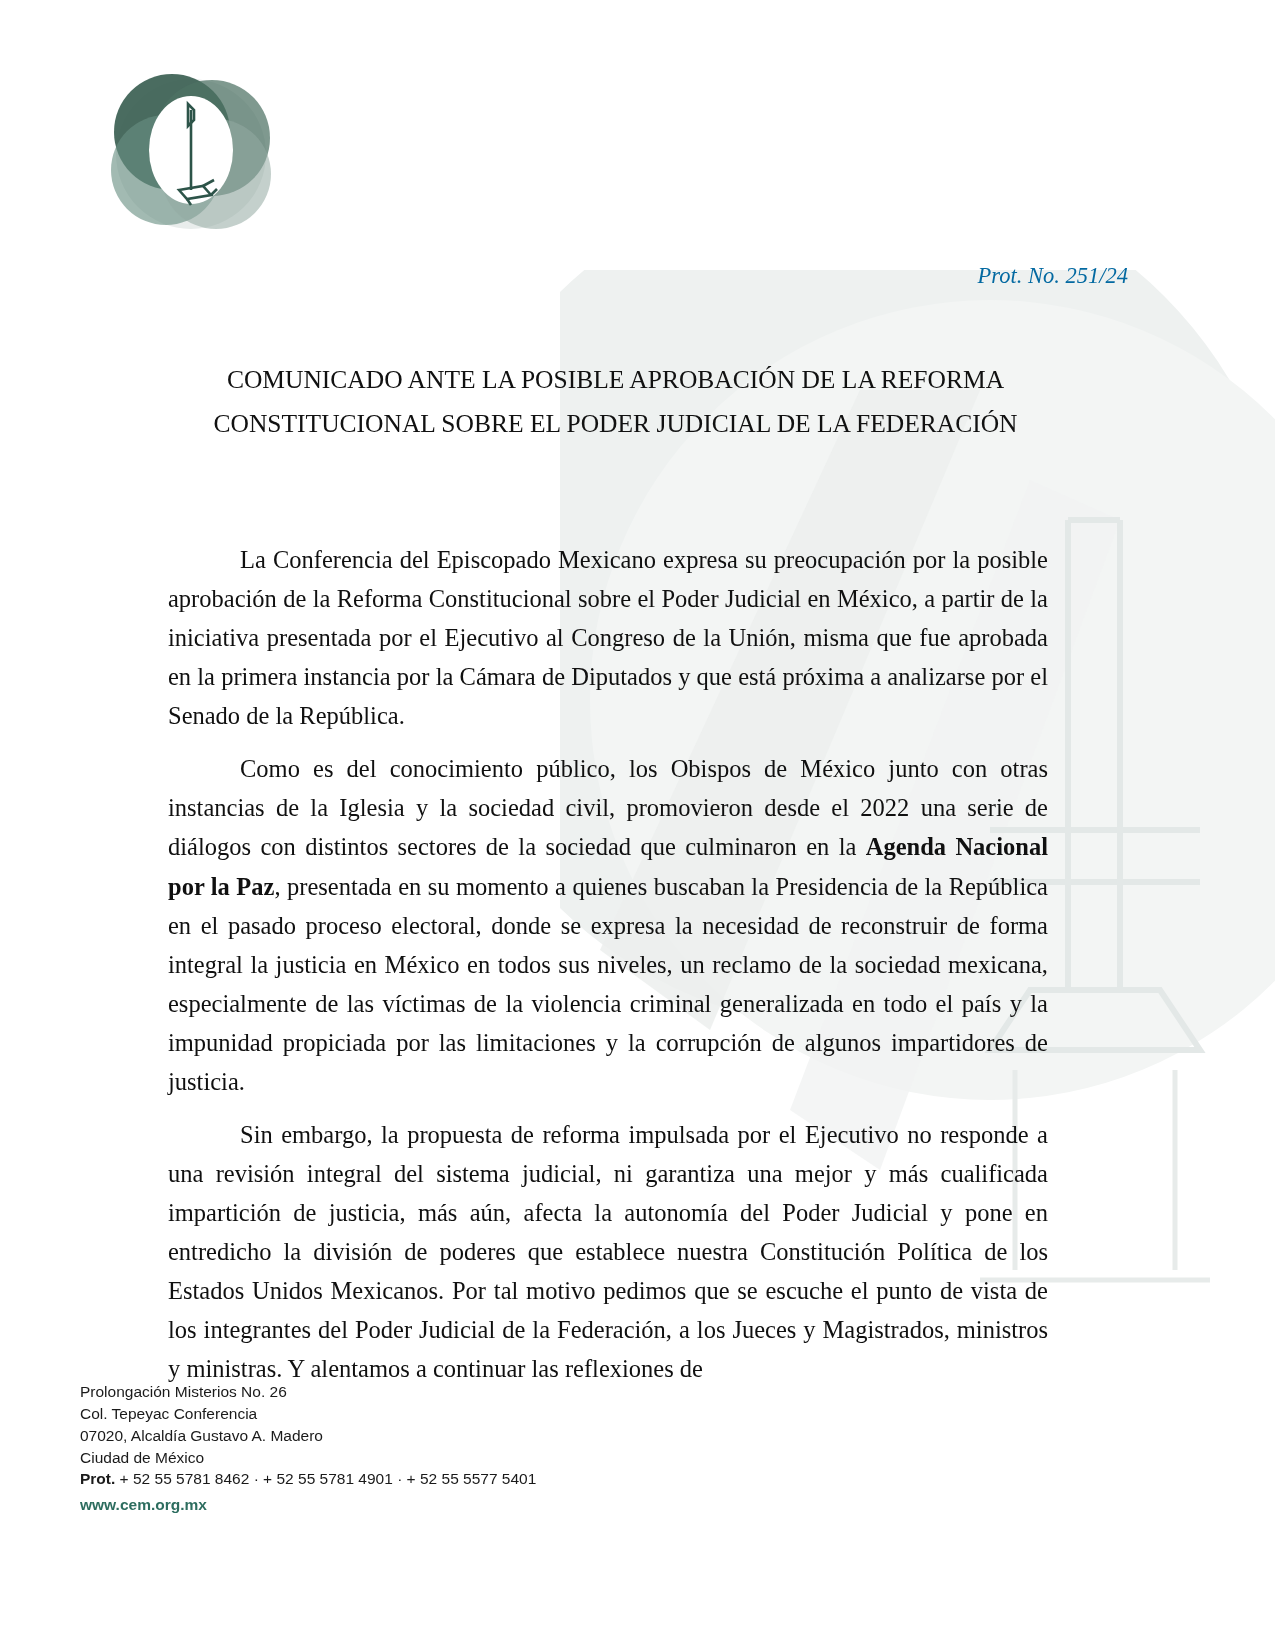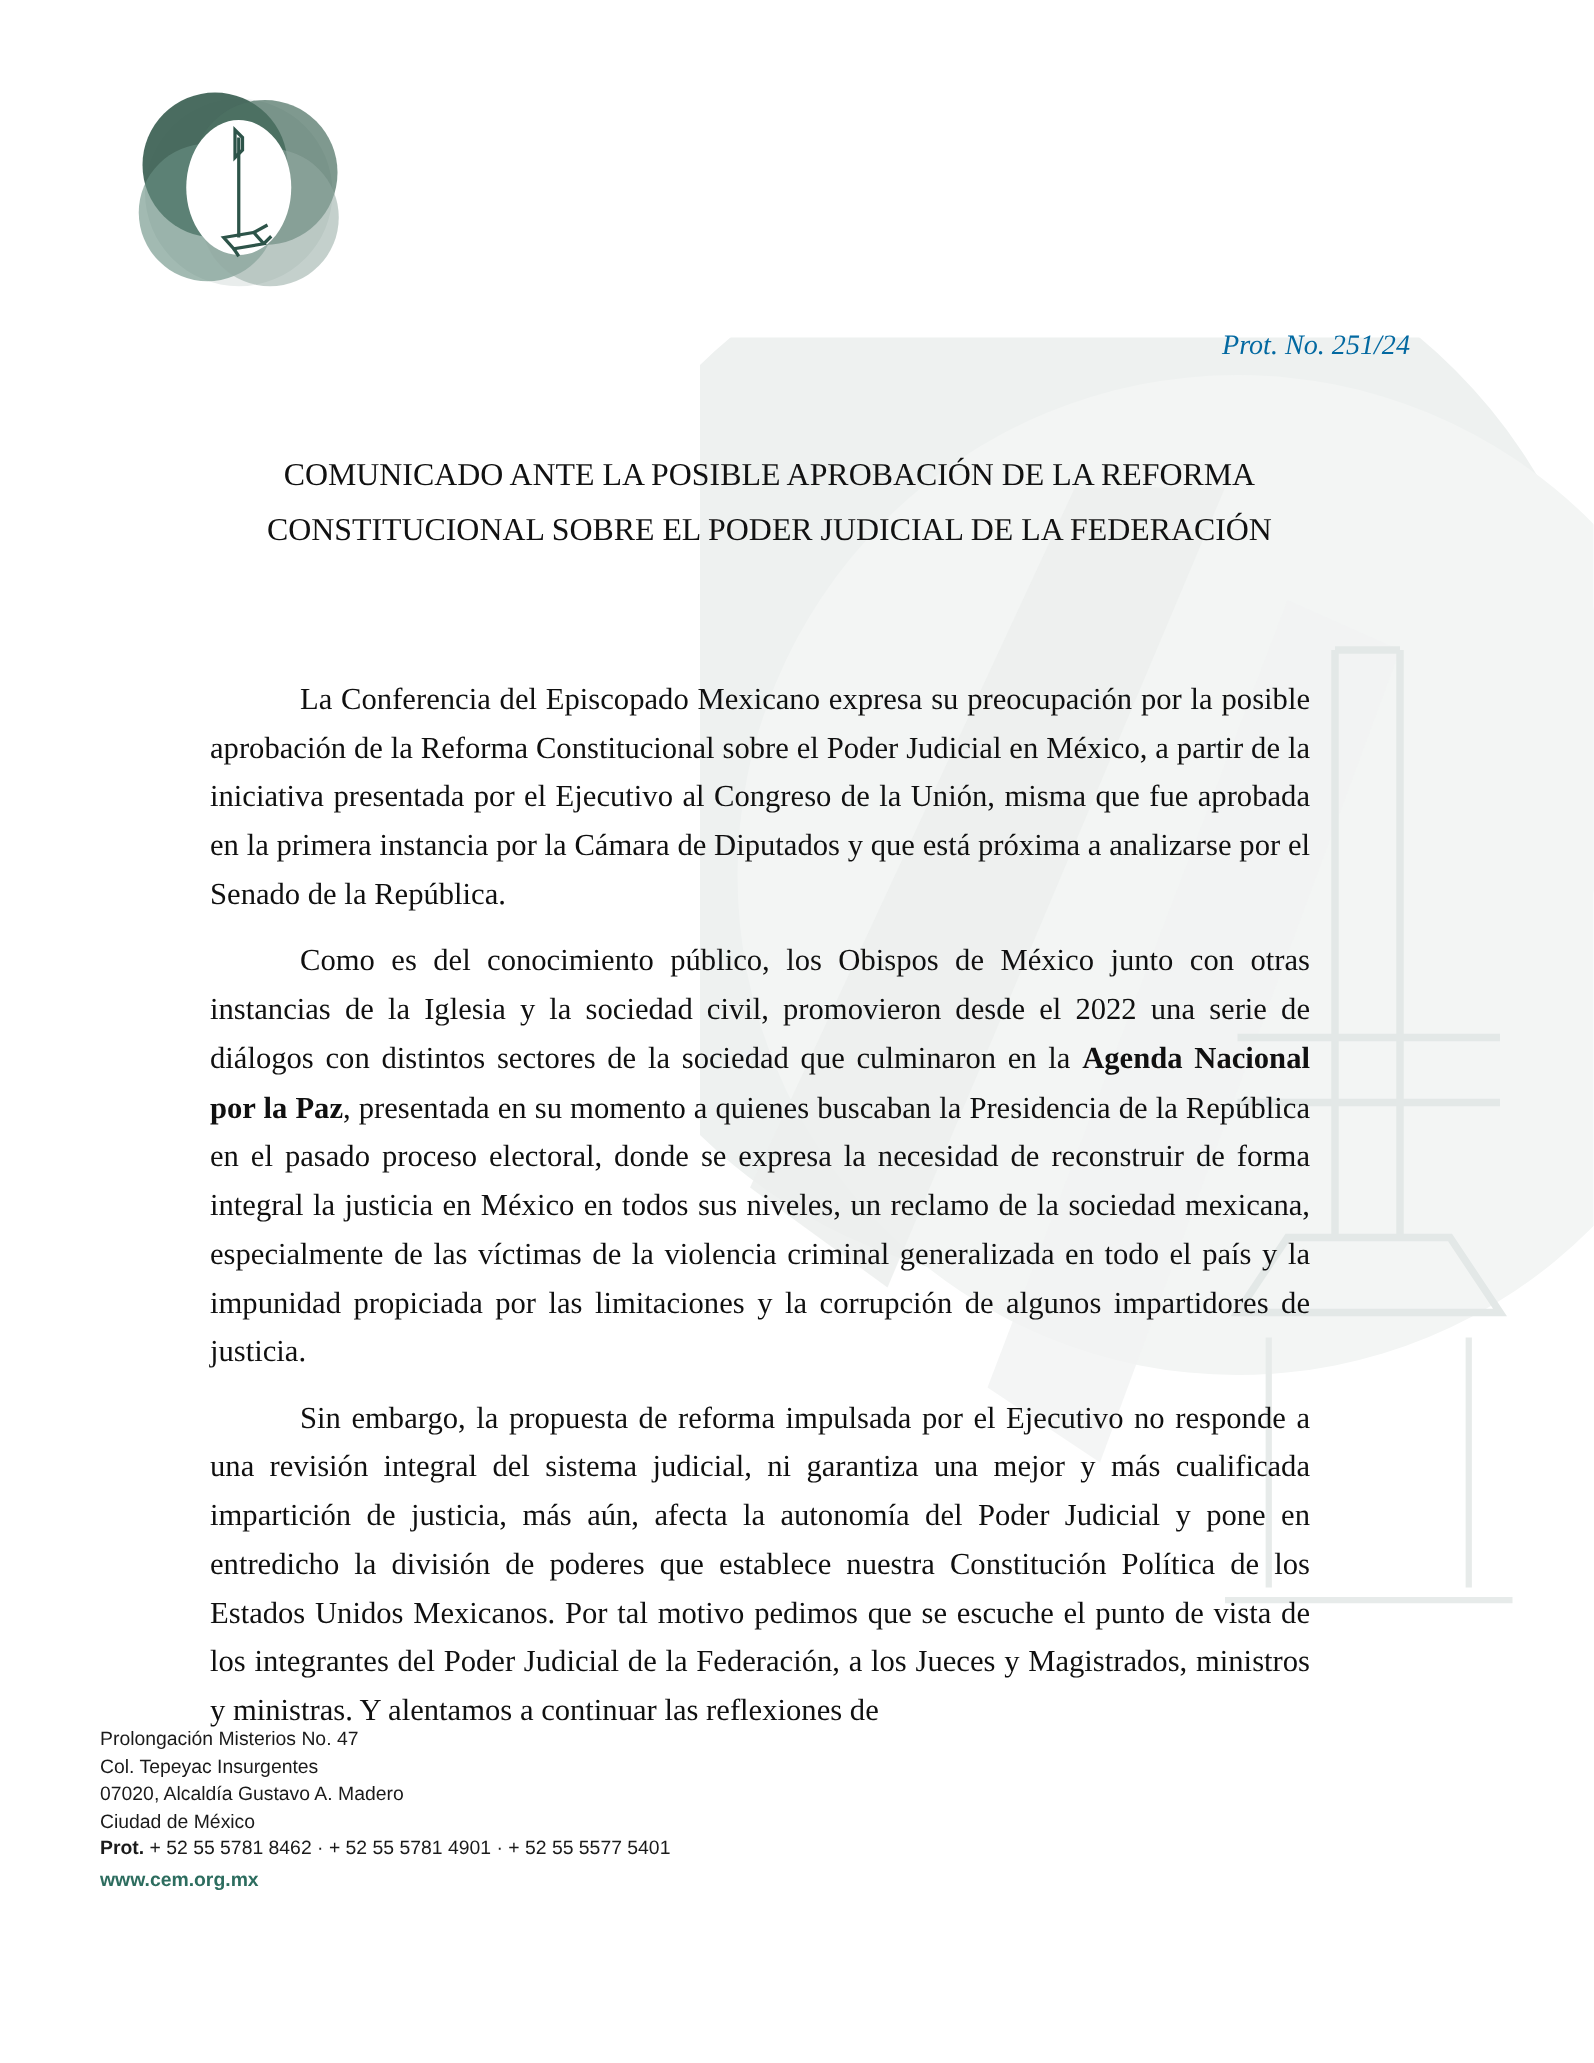--- a/index.html
+++ b/index.html
@@ -196,21 +196,21 @@
 
   <div class="title">COMUNICADO ANTE LA POSIBLE APROBACIÓN DE LA REFORMA CONSTITUCIONAL SOBRE EL PODER JUDICIAL DE LA FEDERACIÓN</div>
 
   <div class="body-text">
     <p>La Conferencia del Episcopado Mexicano expresa su preocupación por la posible aprobación de la Reforma Constitucional sobre el Poder Judicial en México, a partir de la iniciativa presentada por el Ejecutivo al Congreso de la Unión, misma que fue aprobada en la primera instancia por la Cámara de Diputados y que está próxima a analizarse por el Senado de la República.</p>
     <p><span>Como es del conocimiento público, los Obispos de México junto con otras instancias de la Iglesia y la sociedad civil, promovieron desde el 2022 una serie de diálogos con distintos sectores de la sociedad que culminaron en la </span><b>Agenda Nacional por la Paz</b><span>, presentada en su momento a quienes buscaban la Presidencia de la República en el pasado proceso electoral, donde se expresa la necesidad de reconstruir de forma integral la justicia en México en todos sus niveles, un reclamo de la sociedad mexicana, especialmente de las víctimas de la violencia criminal generalizada en todo el país y la impunidad propiciada por las limitaciones y la corrupción de algunos impartidores de justicia.</span></p>
     <p class="last">Sin embargo, la propuesta de reforma impulsada por el Ejecutivo no responde a una revisión integral del sistema judicial, ni garantiza una mejor y más cualificada impartición de justicia, más aún, afecta la autonomía del Poder Judicial y pone en entredicho la división de poderes que establece nuestra Constitución Política de los Estados Unidos Mexicanos. Por tal motivo pedimos que se escuche el punto de vista de los integrantes del Poder Judicial de la Federación, a los Jueces y Magistrados, ministros y ministras. Y alentamos a continuar las reflexiones de</p>
   </div>
 
   <div class="footer">
-    <div>Prolongación Misterios No. 47</div>
-    <div>Col. Tepeyac Insurgentes</div>
+    <div>Prolongación Misterios No. 26</div>
+    <div>Col. Tepeyac Conferencia</div>
     <div>07020, Alcaldía Gustavo A. Madero</div>
     <div>Ciudad de México</div>
     <div class="tels"><b>Prot.</b><span> + 52 55 5781 8462 · + 52 55 5781 4901 · + 52 55 5577 5401</span></div>
     <div class="site">www.cem.org.mx</div>
   </div>
 
 </div>
 
 </body></html>

